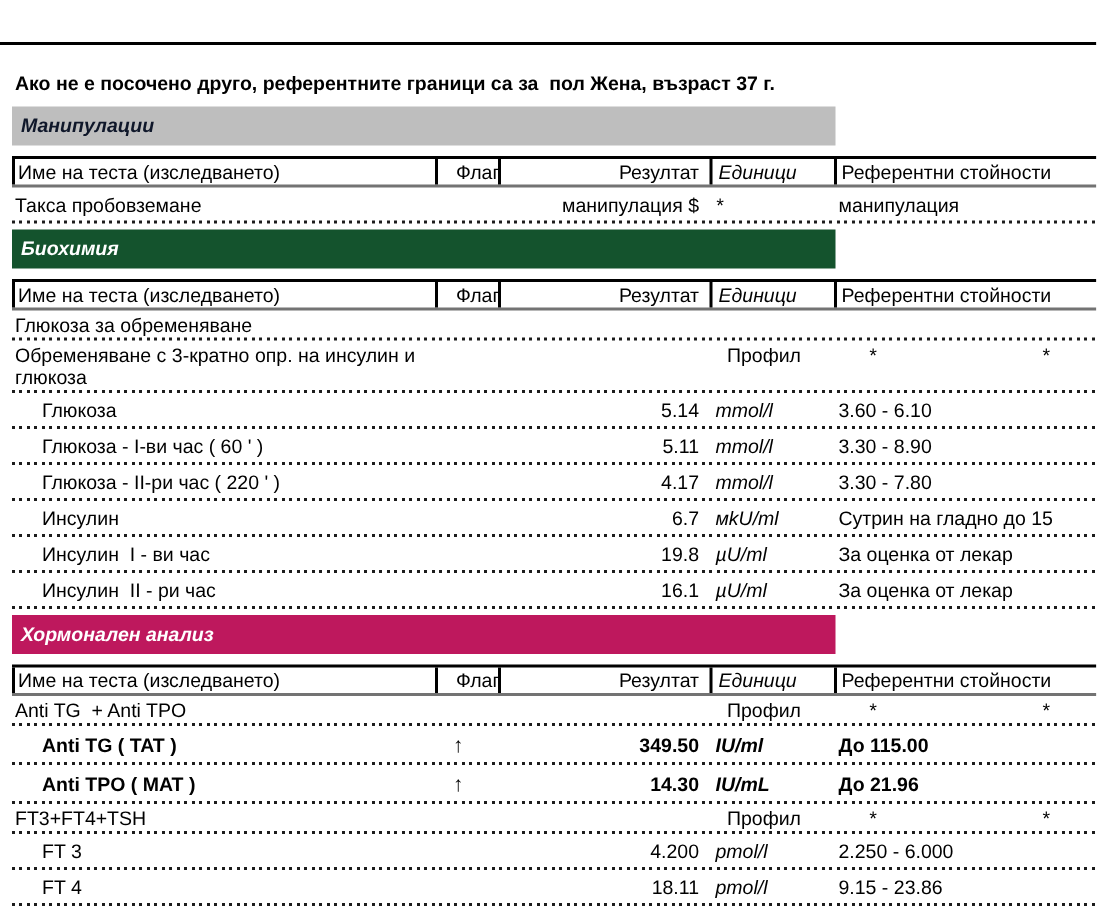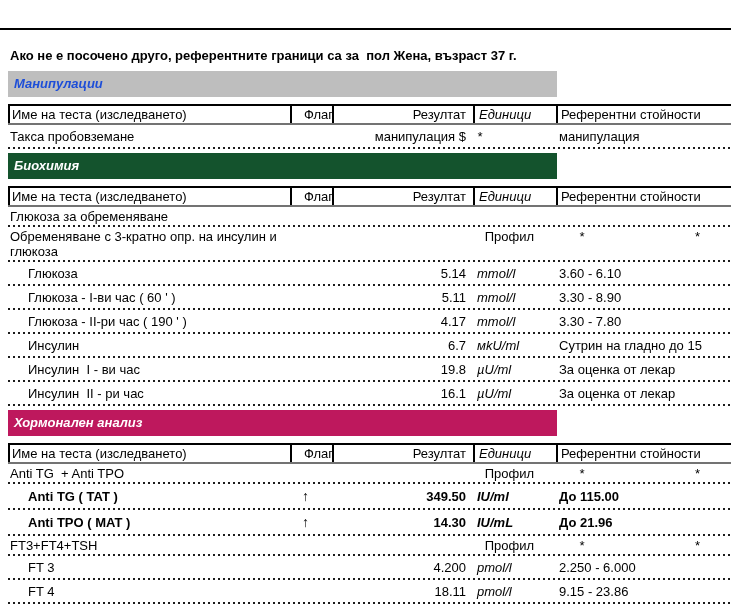--- a/index.html
+++ b/index.html
@@ -62,21 +62,21 @@
   }
 </style>
 </head>
 <body>
 
 <div class="page">
   <div class="top-rule"></div>
   <div class="intro">Ако не е посочено друго, референтните граници са за  пол Жена, възраст 37 г.</div>
   <div id="sections">
   <section class="section">
-    <div class="banner" style="background: rgb(190, 190, 190); color: #1d4ed8;">
+    <div class="banner" style="background: rgb(190, 190, 190); color: #0f172a;">
       <span class="banner-title">Манипулации</span>
     </div>
     <div class="thead">
       <div class="cell c-name">Име на теста (изследването)</div>
       <div class="cell c-flag">Флаг</div>
       <div class="cell c-result">Резултат</div>
       <div class="cell c-units">Единици</div>
       <div class="cell c-ref">Референтни стойности</div>
     </div>
     <div class="rows">
@@ -133,21 +133,21 @@
   <div class="row indent">
     <div class="cell c-name">Глюкоза - I-ви час ( 60 ' )</div>
     <div class="cell c-flag"></div>
     <div class="cell c-result">5.11</div>
     <div class="cell c-units">mmol/l</div>
     <div class="cell c-ref">3.30 - 8.90</div>
   </div>
   <div class="rule"></div>
 
   <div class="row indent">
-    <div class="cell c-name">Глюкоза - II-ри час ( 190 ' )</div>
+    <div class="cell c-name">Глюкоза - II-ри час ( 220 ' )</div>
     <div class="cell c-flag"></div>
     <div class="cell c-result">4.17</div>
     <div class="cell c-units">mmol/l</div>
     <div class="cell c-ref">3.30 - 7.80</div>
   </div>
   <div class="rule"></div>
 
   <div class="row indent">
     <div class="cell c-name">Инсулин</div>
     <div class="cell c-flag"></div>

